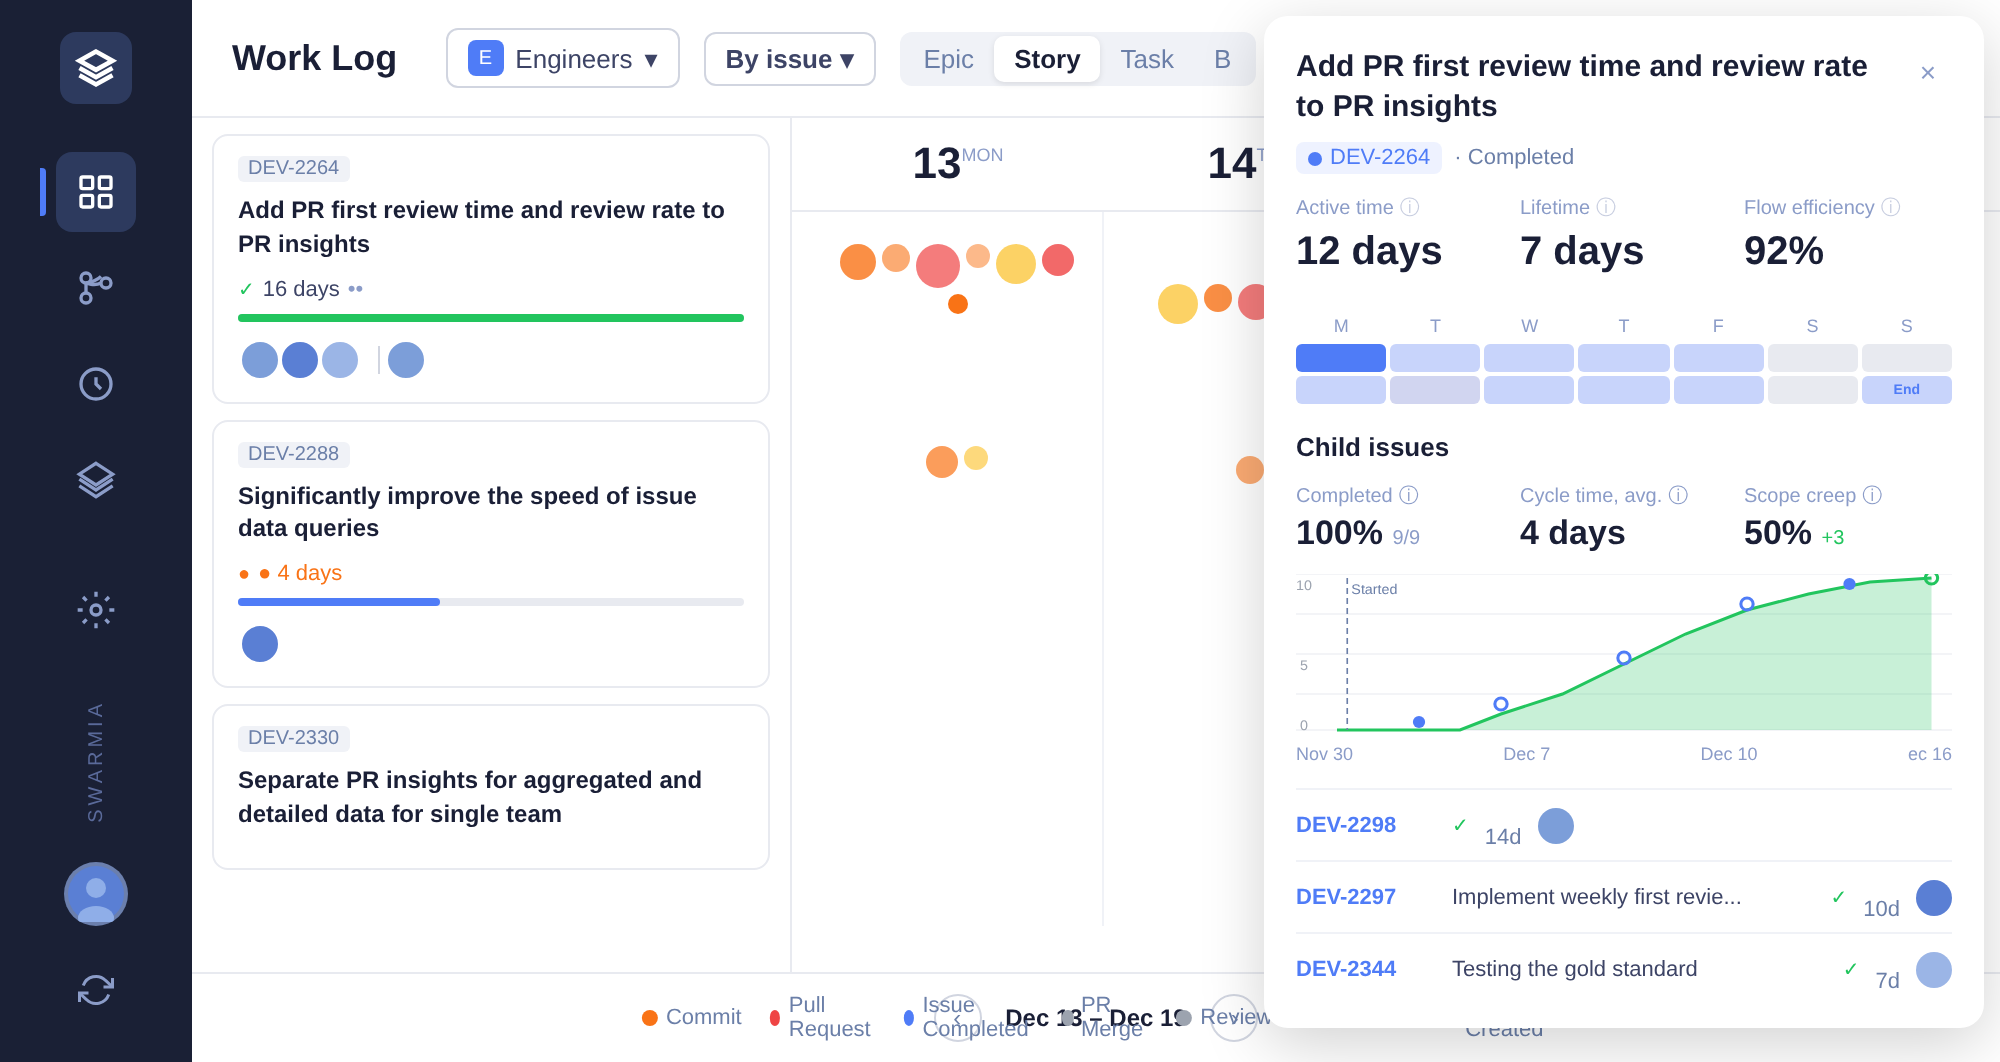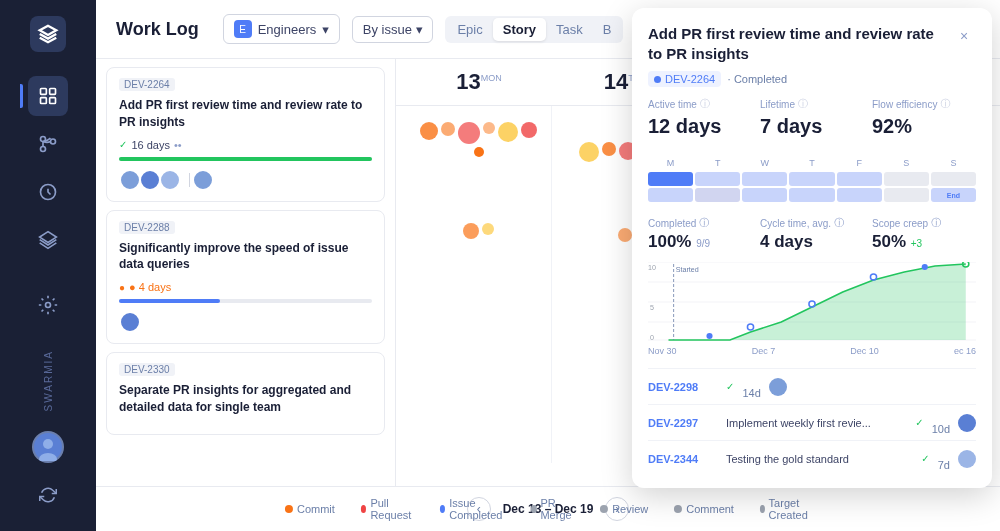--- a/index.html
+++ b/index.html
@@ -141,20 +141,21 @@
       display: flex;
       align-items: center;
       gap: 4px;
       background: #fff;
       border: 1px solid #d1d5e0;
       border-radius: 6px;
       padding: 5px 10px;
       font-size: 13px;
       color: #3d4466;
       cursor: pointer;
+      font-weight: bold;
     }
     .tab-group {
       display: flex;
       align-items: center;
       background: #f0f2f7;
       border-radius: 6px;
       padding: 2px;
     }
     .tab-item {
       padding: 4px 10px;
@@ -386,21 +387,21 @@
       font-size: 12px;
     }
     .date-range {
       font-size: 12px;
       font-weight: 600;
       color: #1a1f36;
     }
     .legend-items {
       display: flex;
       align-items: center;
-      gap: 26px;
+      gap: 14px;
       position: absolute;
       left: 50%;
       transform: translateX(-50%);
     }
     .legend-item {
       display: flex;
       align-items: center;
       gap: 4px;
       font-size: 11px;
       color: #6b7fa8;
@@ -913,20 +914,21 @@
         <div class="mc-cell" style="background:#d1d5f0"></div>
         <div class="mc-cell mid"></div>
         <div class="mc-cell mid"></div>
         <div class="mc-cell mid"></div>
         <div class="mc-cell" style="background:#e8eaf0"></div>
         <div class="mc-cell end-cell" style="display:flex;align-items:center;justify-content:center;font-size:7px;color:#4f7cf7;font-weight:700;">End</div>
       </div>
     </div>
 
     <div class="child-section">
+      <div class="child-title">Child issues</div>
       <div class="child-metrics">
         <div class="metric-item">
           <div class="child-metric-label">
             Completed <span class="info">ⓘ</span>
           </div>
           <div class="child-metric-value">
             <span>100%</span>
             <span class="child-metric-sub">9/9</span>
           </div>
         </div>

